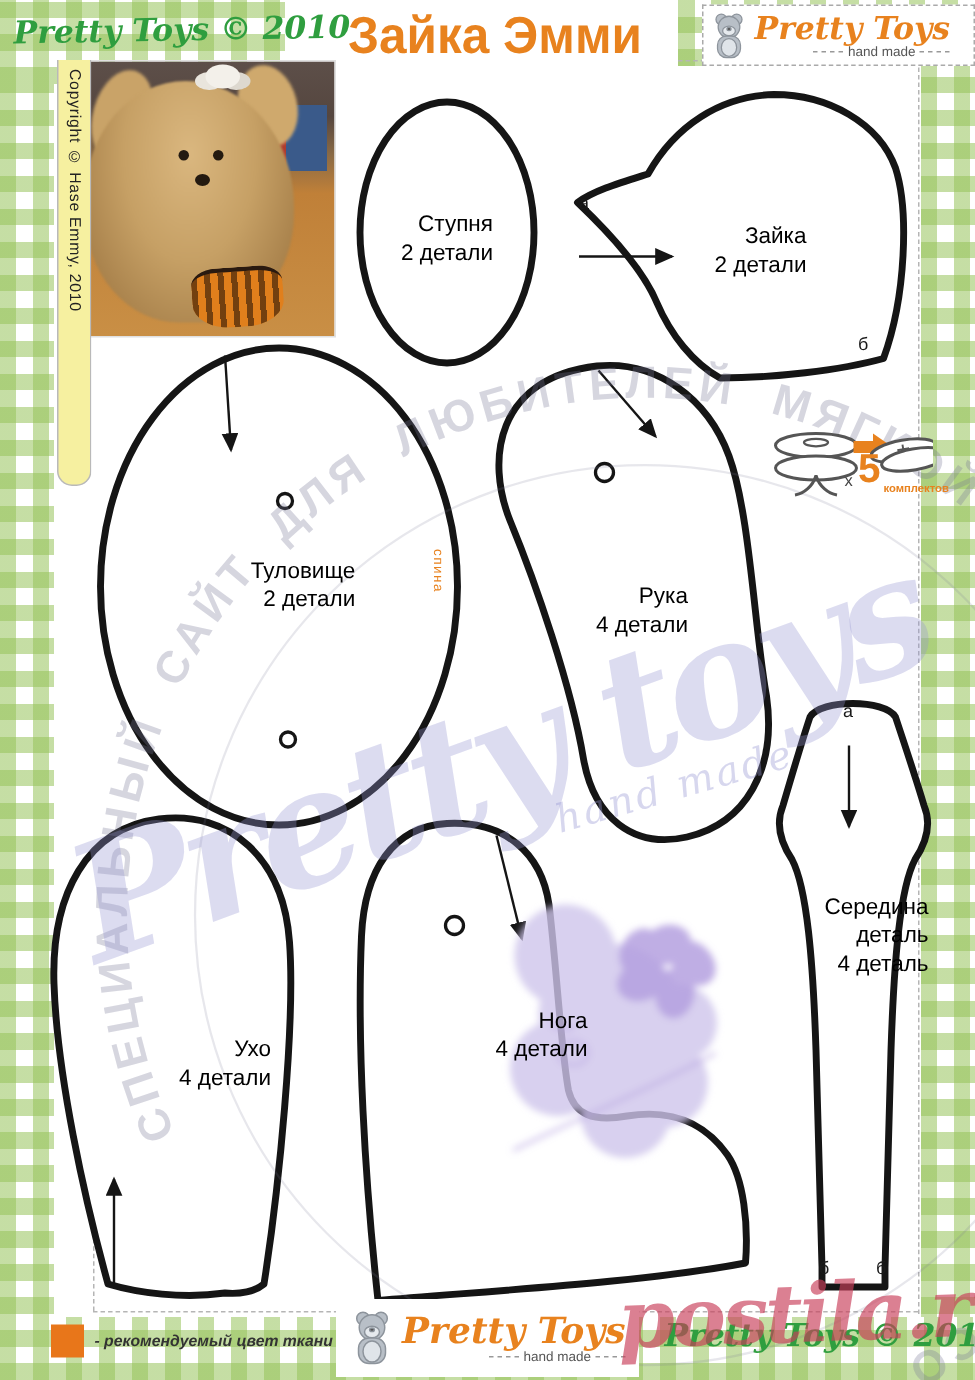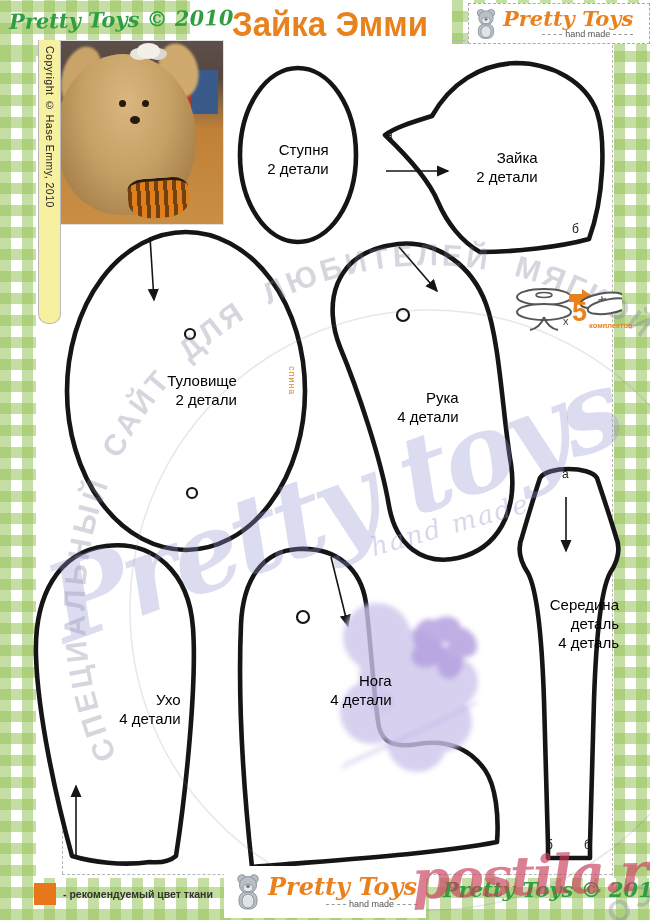--- a/index.html
+++ b/index.html
@@ -84,21 +84,21 @@
   .mark{z-index:6;font-size:12px;color:#1a1a1a;}
   #edge-spina{left:287px;top:366px;z-index:6;writing-mode:vertical-rl;font-size:9px;color:#e8821e;letter-spacing:1px;}
   
   #kit-x{left:563px;top:315px;z-index:6;font-size:11px;color:#444;}
   #kit-5{left:572px;top:299px;z-index:6;font-size:27px;font-weight:bold;color:#e8821e;line-height:1;}
   #kit-lbl{left:589px;top:321px;z-index:6;font-size:7.5px;font-weight:bold;color:#e8821e;}
   #kit-svg{left:510px;top:284px;z-index:6;}
   
   #legend{left:34px;top:883px;z-index:6;display:flex;align-items:center;}
   #legend .swatch{width:22px;height:22px;background:#e8761a;}
-  #legend .ltext{font-size:10.5px;font-weight:bold;color:#333;margin-left:7px;}
+  #legend .ltext{font-size:10.5px;font-style:italic;font-weight:bold;color:#333;margin-left:7px;}
   #logo-bottomright{
     left:443px;top:877px;z-index:6;font-family:"DejaVu Serif",serif;font-style:italic;font-weight:bold;
     font-size:21px;color:#2f9e3f;white-space:nowrap;
   }
 </style>
 </head>
 <body>
 
 <div id="sheet">
 

